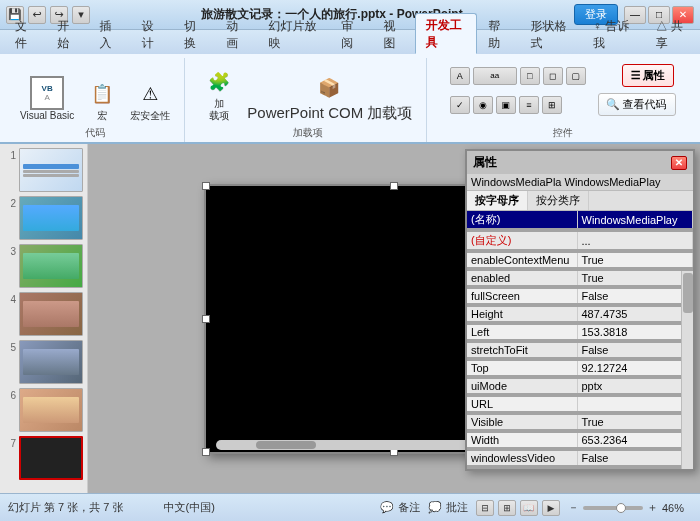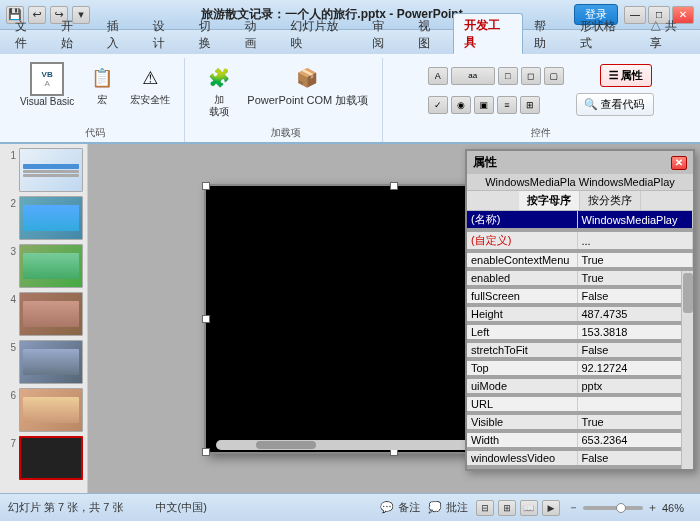--- a/index.html
+++ b/index.html
@@ -117,21 +117,21 @@
       flex-direction: column;
       align-items: center;
       border-right: 1px solid #c8d8e8;
       padding: 2px 10px 2px;
       min-width: 60px;
     }
     .ribbon-group:last-child { border-right: none; }
     .ribbon-group-content {
       display: flex;
       gap: 4px;
-      align-items: flex-start;
+      align-items: flex-end;
       flex: 1;
     }
     .ribbon-group-label {
       font-size: 10px;
       color: #555;
       margin-top: 2px;
       text-align: center;
     }
     .ribbon-btn-large {
       display: flex;
@@ -300,27 +300,25 @@
       cursor: pointer;
       border-radius: 2px;
     }
     .props-object-name {
       background: #d4d4d4;
       padding: 2px 4px;
       font-size: 11px;
       border-bottom: 1px solid #bbb;
       white-space: nowrap;
       overflow: hidden;
-      text-align: center;
     }
     .props-tabs {
       display: flex;
       background: #e0e0e0;
       border-bottom: 1px solid #bbb;
-      justify-content: center;
     }
     .props-tab {
       padding: 2px 8px;
       font-size: 11px;
       cursor: pointer;
       border-right: 1px solid #ccc;
     }
     .props-tab.active {
       background: #f0f0f0;
       font-weight: bold;
@@ -354,21 +352,21 @@
     
     .status-bar {
       height: 28px;
       background: linear-gradient(to bottom, #d6e8f7, #c4d8ef);
       border-top: 1px solid #9ab5ce;
       display: flex;
       align-items: center;
       padding: 0 8px;
       font-size: 11px;
       color: #333;
-      gap: 12px;
+      gap: 20px;
     }
     .status-bar-right {
       margin-left: auto;
       display: flex;
       align-items: center;
       gap: 8px;
     }
     .zoom-control {
       display: flex;
       align-items: center;
@@ -444,20 +442,21 @@
   <div class="ribbon-tab">插入</div>
   <div class="ribbon-tab">设计</div>
   <div class="ribbon-tab">切换</div>
   <div class="ribbon-tab">动画</div>
   <div class="ribbon-tab">幻灯片放映</div>
   <div class="ribbon-tab">审阅</div>
   <div class="ribbon-tab">视图</div>
   <div class="ribbon-tab active">开发工具</div>
   <div class="ribbon-tab">帮助</div>
   <div class="ribbon-tab">形状格式</div>
+  <div class="ribbon-tab">♀ 告诉我</div>
   <div class="ribbon-tab">△ 共享</div>
 </div>
 
 <div class="ribbon">
 
   <div class="ribbon-group">
     <div class="ribbon-group-content">
       <div class="ribbon-btn-large">
         <div class="icon-box" style="font-size:11px;color:#444;border:2px solid #888;background:#fff;width:34px;height:34px;flex-direction:column;">
           <span style="font-size:8px;font-weight:bold;color:#1a5276;">VB</span>
@@ -478,21 +477,21 @@
   </div>
 
   <div class="ribbon-group">
     <div class="ribbon-group-content">
       <div class="ribbon-btn-large">
         <div class="icon-box" style="font-size:18px;">🧩</div>
         <div class="btn-label">加<br>载项</div>
       </div>
       <div class="ribbon-btn-large">
         <div class="icon-box" style="font-size:18px;">📦</div>
-        <div class="btn-label" style="font-size:11px;">PowerPoint COM 加载项</div>
+        <div class="btn-label" style="font-size:15px;">PowerPoint COM 加载项</div>
       </div>
     </div>
     <div class="ribbon-group-label">加载项</div>
   </div>
 
   <div class="ribbon-group" style="flex:1;">
     <div class="ribbon-group-content" style="flex-direction:column;align-items:flex-start;gap:6px;padding-top:4px;">
 
       <div style="display:flex;gap:3px;align-items:center;">
         <div class="view-icon" style="width:20px;height:18px;font-size:9px;">A</div>

